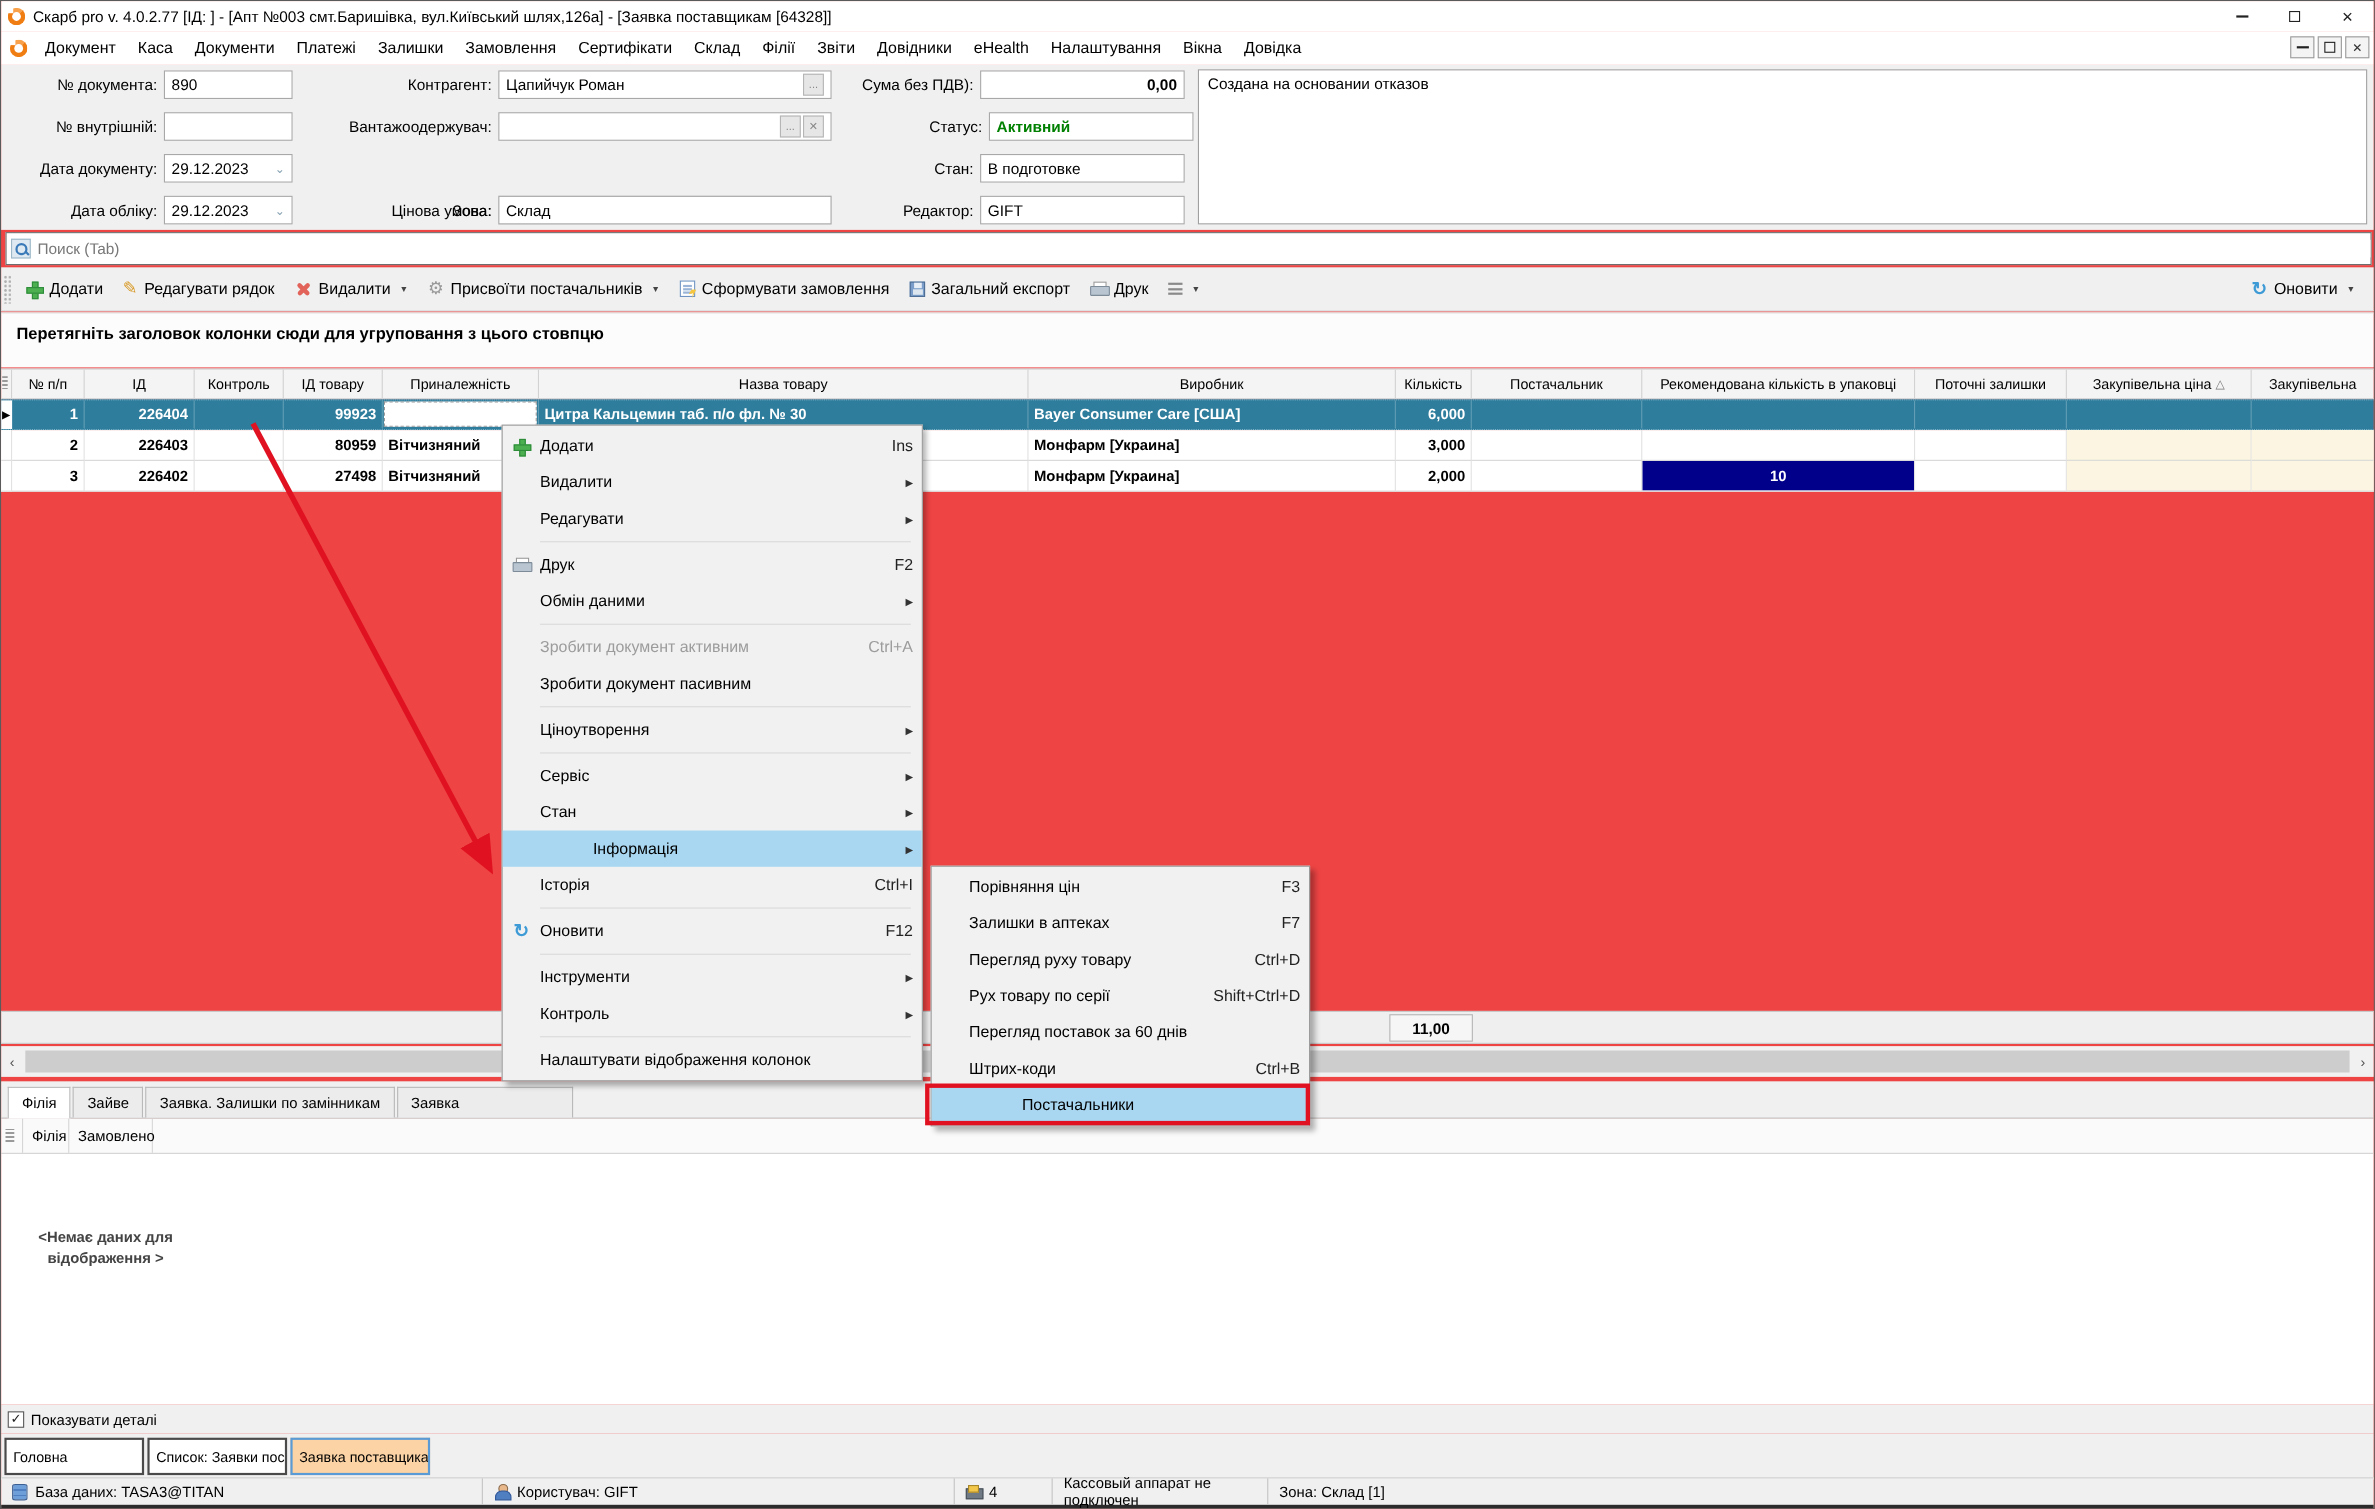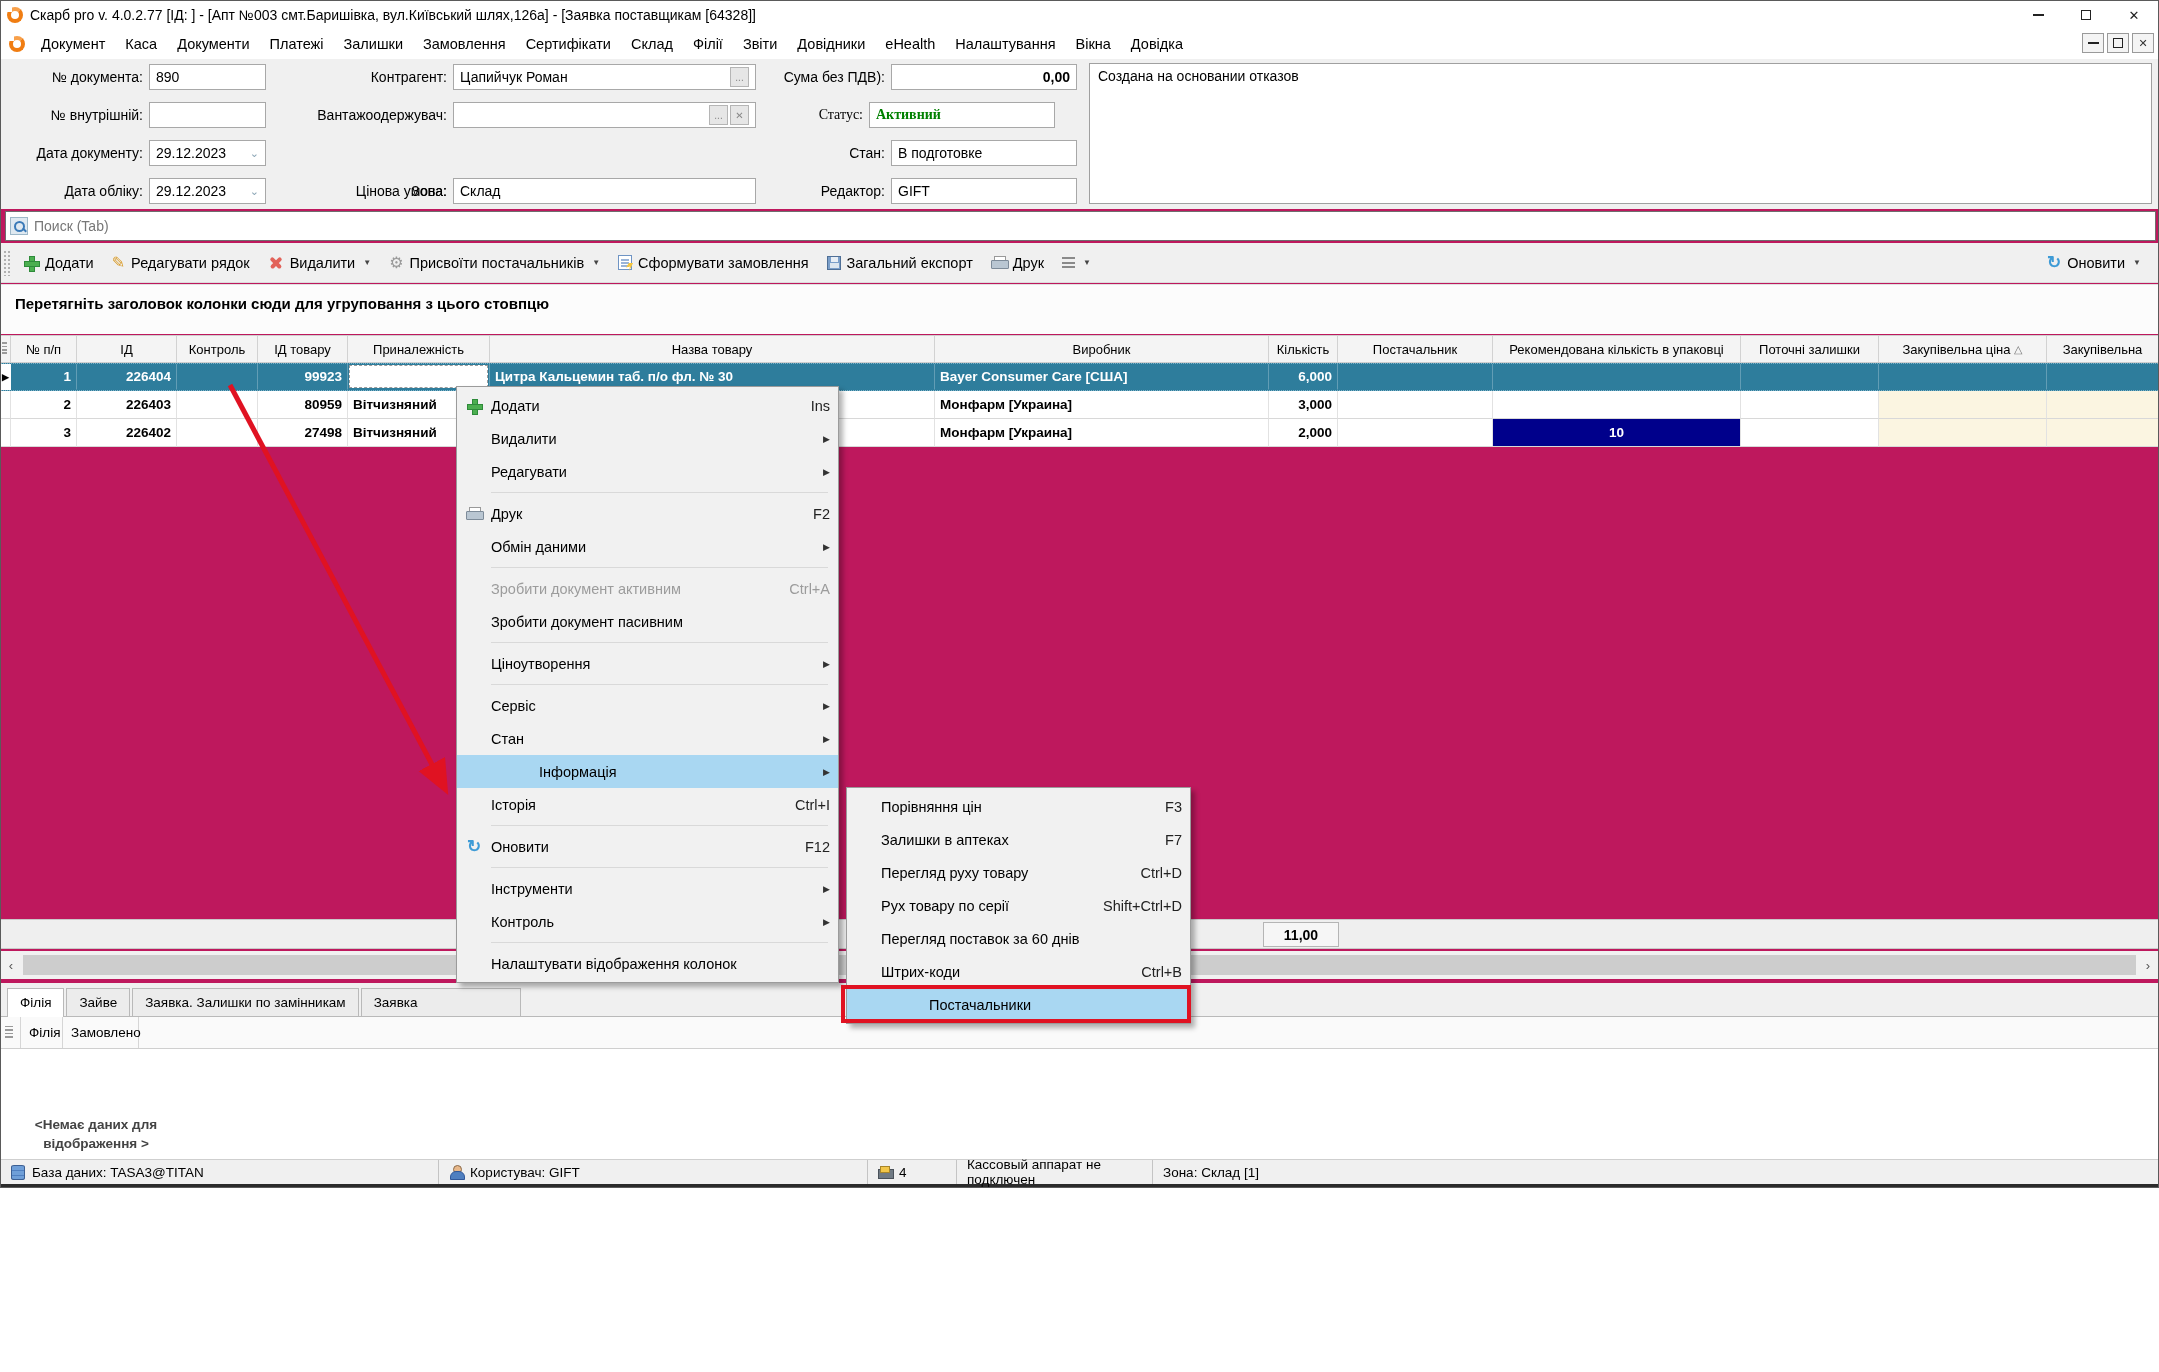--- a/index.html
+++ b/index.html
@@ -1,18 +1,18 @@
 <!DOCTYPE html>
 <html><head>
 <meta charset="utf-8">
 <style>
   * { margin:0; padding:0; box-sizing:border-box; }
   html,body { width:2159px; height:1372px; overflow:hidden; background:#fff;
     font-family:"Liberation Sans", sans-serif; color:#000; }
-  .app { position:relative; width:2159px; height:1188px; background:#be185d;
+  .app { position:relative; width:2159px; height:1372px; background:#ef4444;
     border:1px solid #5a5a5a; overflow:hidden; }
 
   
   .titlebar { position:absolute; left:0; top:0; width:100%; height:28px; background:#fff;
     display:flex; align-items:center; padding-left:6px; font-size:14px; }
   .app-logo { width:16px; height:16px; border-radius:50%; border:4px solid #f07d12;
     border-top-color:#f8a04a; margin-right:7px; position:relative; }
   .app-logo::after { content:""; position:absolute; left:-6px; top:-6px; width:7px; height:7px; background:#fff; }
   .win-controls { position:absolute; right:0; top:0; height:28px; display:flex; }
   .win-btn { width:48px; height:28px; display:flex; align-items:center; justify-content:center; font-size:13px; color:#222; }
@@ -282,21 +282,21 @@
           <span>Склад</span>
         </span>
     </div>
 
     <div class="frow" style="left:740px; top:4px;">
       <span class="flabel" style="width:150px">Сума без ПДВ):</span>
       <span class="ffield" style="width:186px; justify-content:flex-end">
           <span class="bold">0,00</span>
         </span>
     </div>
-    <div class="frow" style="left:718px; top:42px;font-family:Liberation Serif, serif;">
+    <div class="frow" style="left:748px; top:42px;">
       <span class="flabel" style="width:150px">Статус:</span>
       <span class="ffield" style="width:186px">
           <span class="green-bold">Активний</span>
         </span>
     </div>
     <div class="frow" style="left:740px; top:80px;">
       <span class="flabel" style="width:150px">Стан:</span>
       <span class="ffield" style="width:186px">
           <span>В подготовке</span>
         </span>

